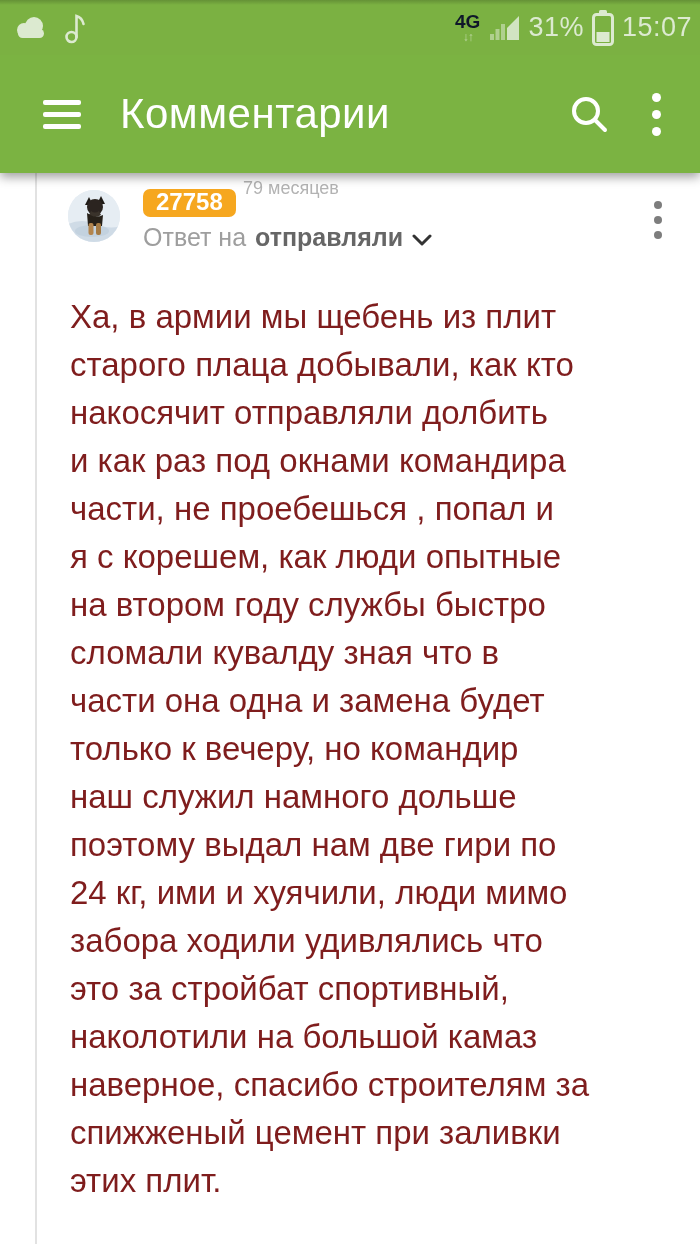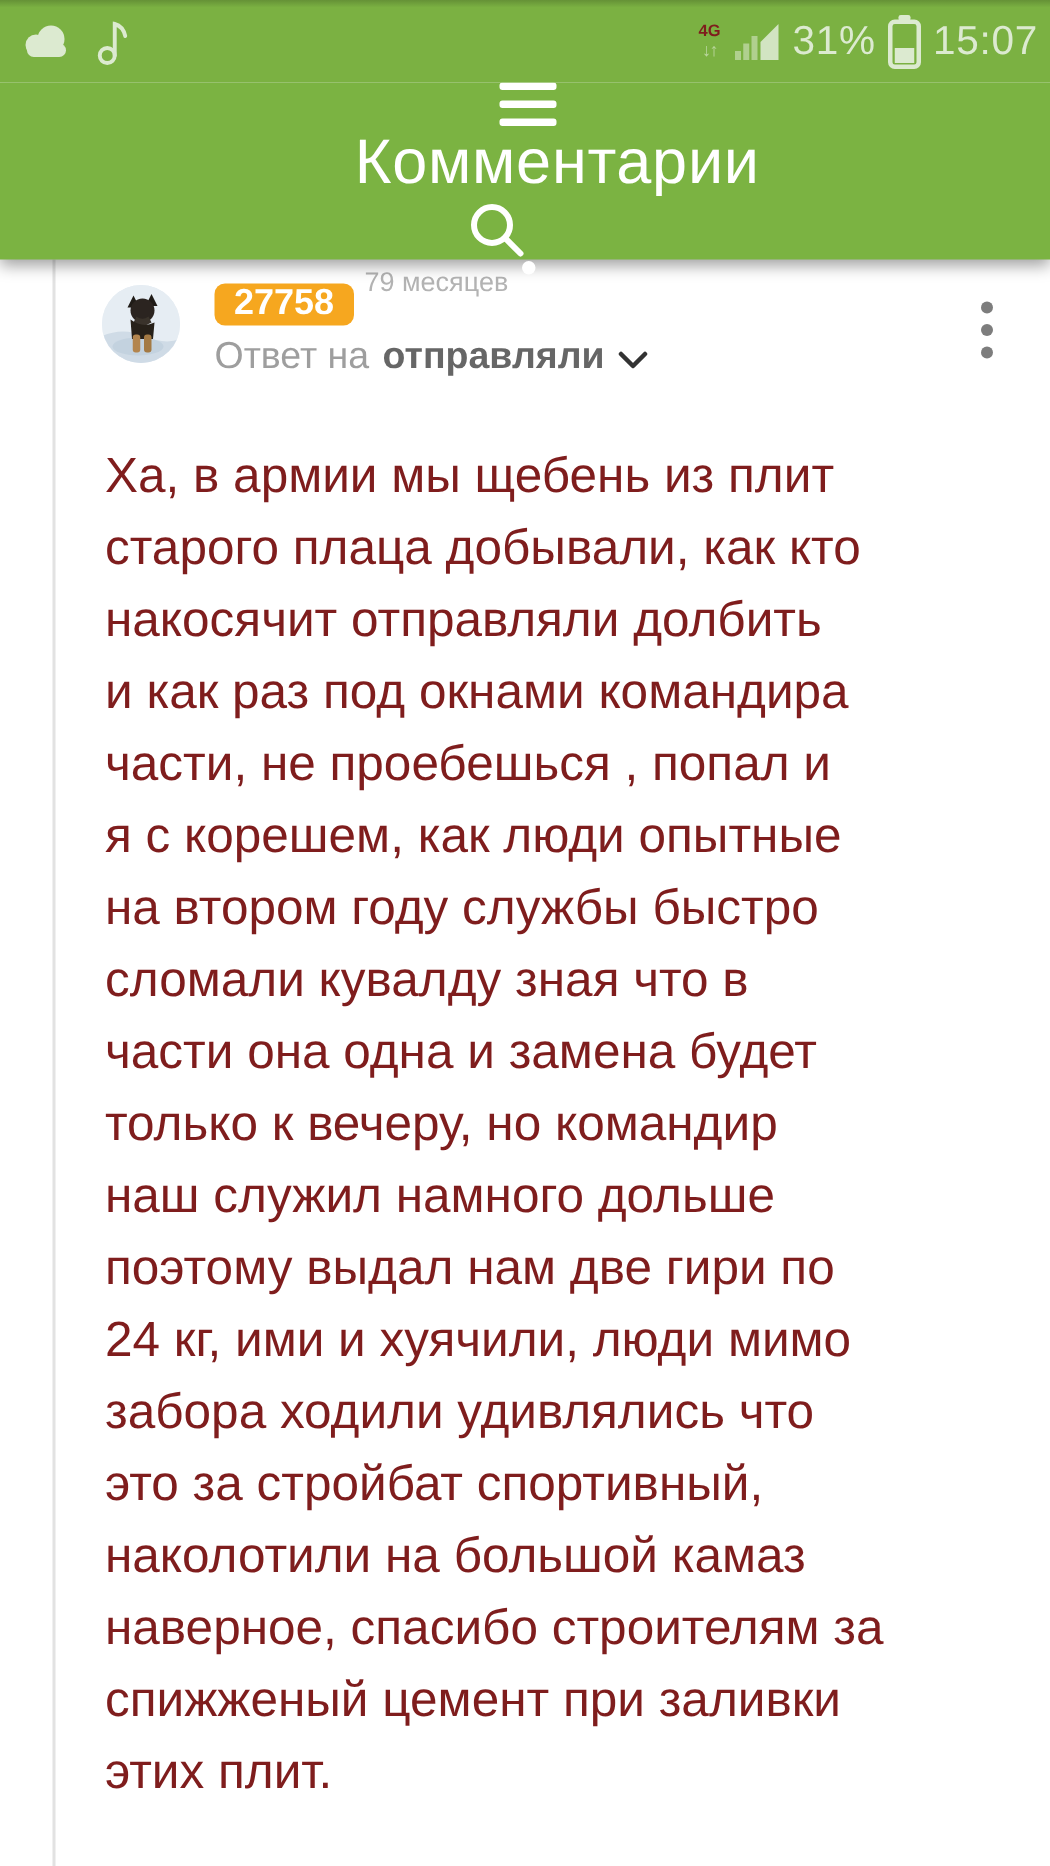--- a/index.html
+++ b/index.html
@@ -20,30 +20,29 @@
   }
   .status-bar::before{
     content:""; position:absolute; left:0; top:0; right:0; height:5px;
     background:linear-gradient(180deg, rgba(0,0,0,.18), rgba(0,0,0,0));
     pointer-events:none;
   }
   .sb-left { display:flex; align-items:center; gap:16px; }
   .sb-right { margin-left:auto; display:flex; align-items:center; gap:7px; color:#dcead0; }
   .sb-text { font-size:27px; color:#dcead0; letter-spacing:.5px; }
   .net-wrap { display:flex; flex-direction:column; align-items:center; line-height:1; margin-right:2px;}
-  .net-type { font-size:11px; font-weight:bold; color:#7f1d1d; }
+  .net-type { font-size:19px; font-weight:bold; color:#0f172a; }
   .net-arrows { font-size:12px; color:#dcead0; opacity:.65; letter-spacing:-1px; }
   
   .app-bar {
     height:118px; background:#7bb342;
     display:flex; align-items:center;
     position:relative; z-index:2;
     box-shadow:0 4px 10px rgba(0,0,0,.38);
     padding:0 39px 0 43px;
-    flex-direction:column;
   }
   .hamburger { width:38px; display:flex; flex-direction:column; gap:7px; cursor:pointer; background:none; border:none; padding:0;}
   .hamburger span { display:block; height:5px; border-radius:2px; background:#ffffff; }
   .app-title {
     color:#ffffff; font-size:42px; font-weight:400; letter-spacing:.5px;
     margin-left:39px; flex:1 1 auto; white-space:nowrap;
   }
   .icon-btn { background:none; border:none; cursor:pointer; display:flex; align-items:center; justify-content:center; }
   .search-btn { margin-right:42px; }
   .kebab-white { display:flex; flex-direction:column; gap:8px; }

